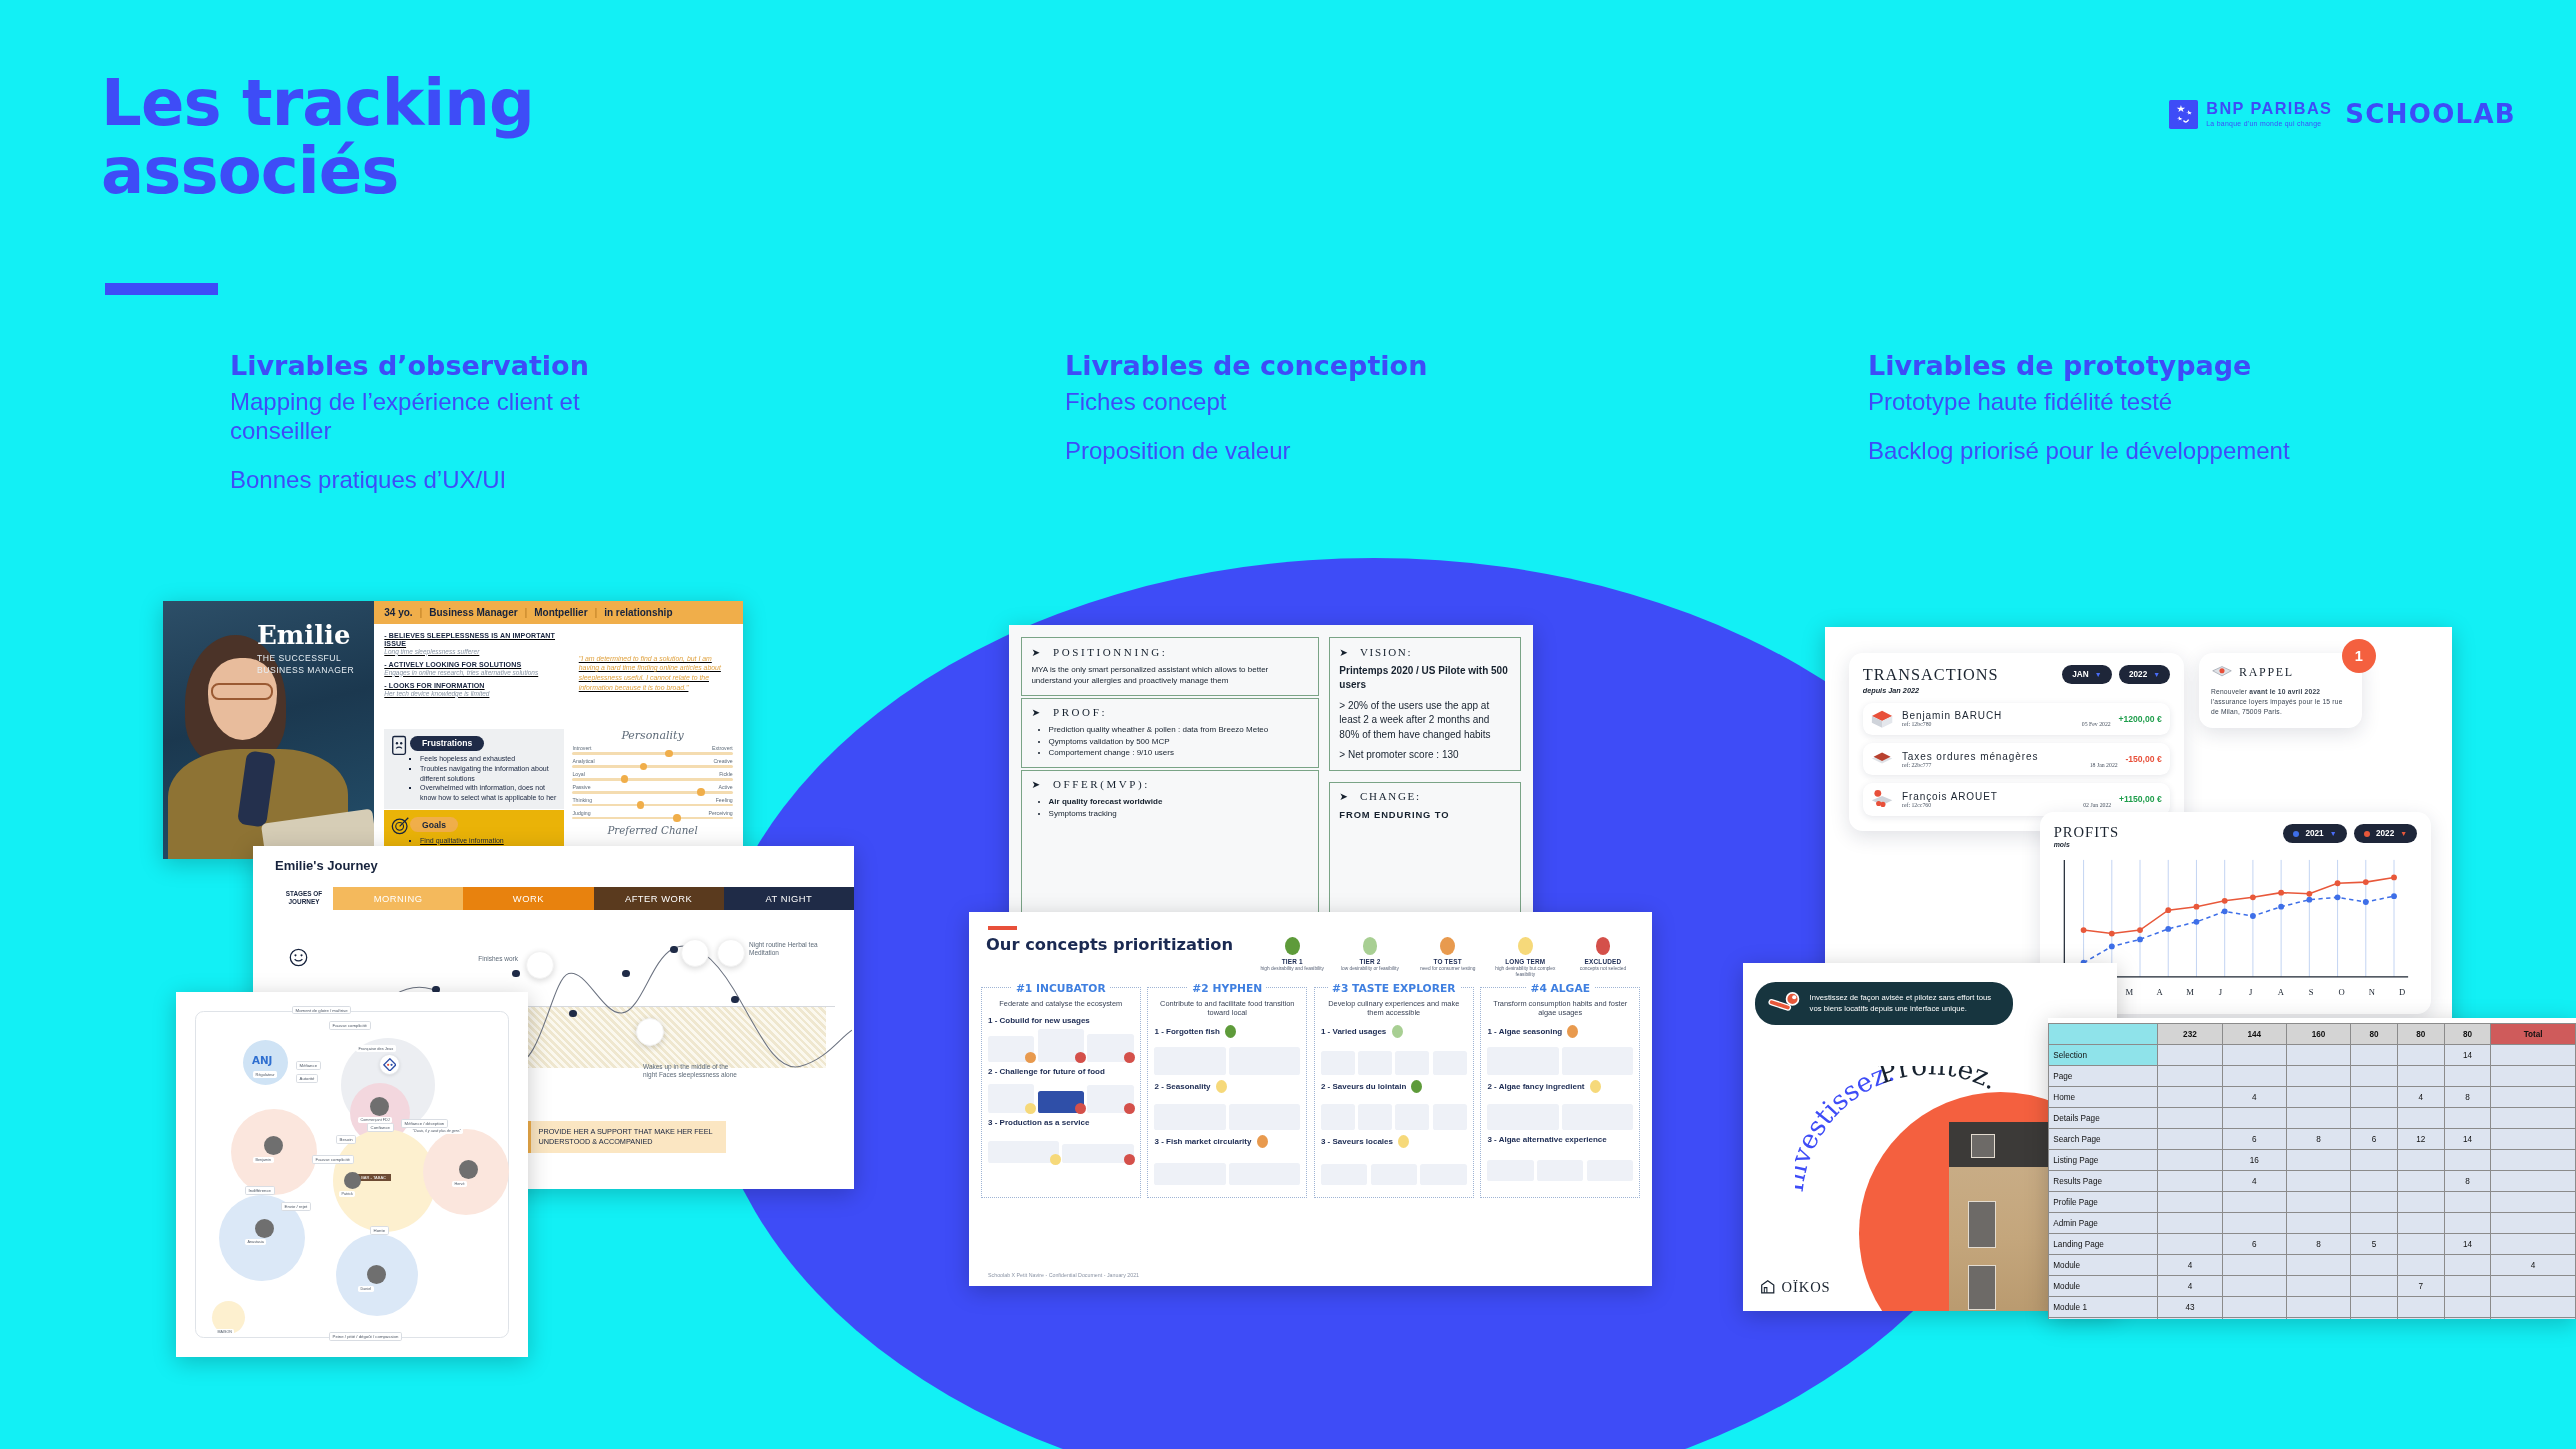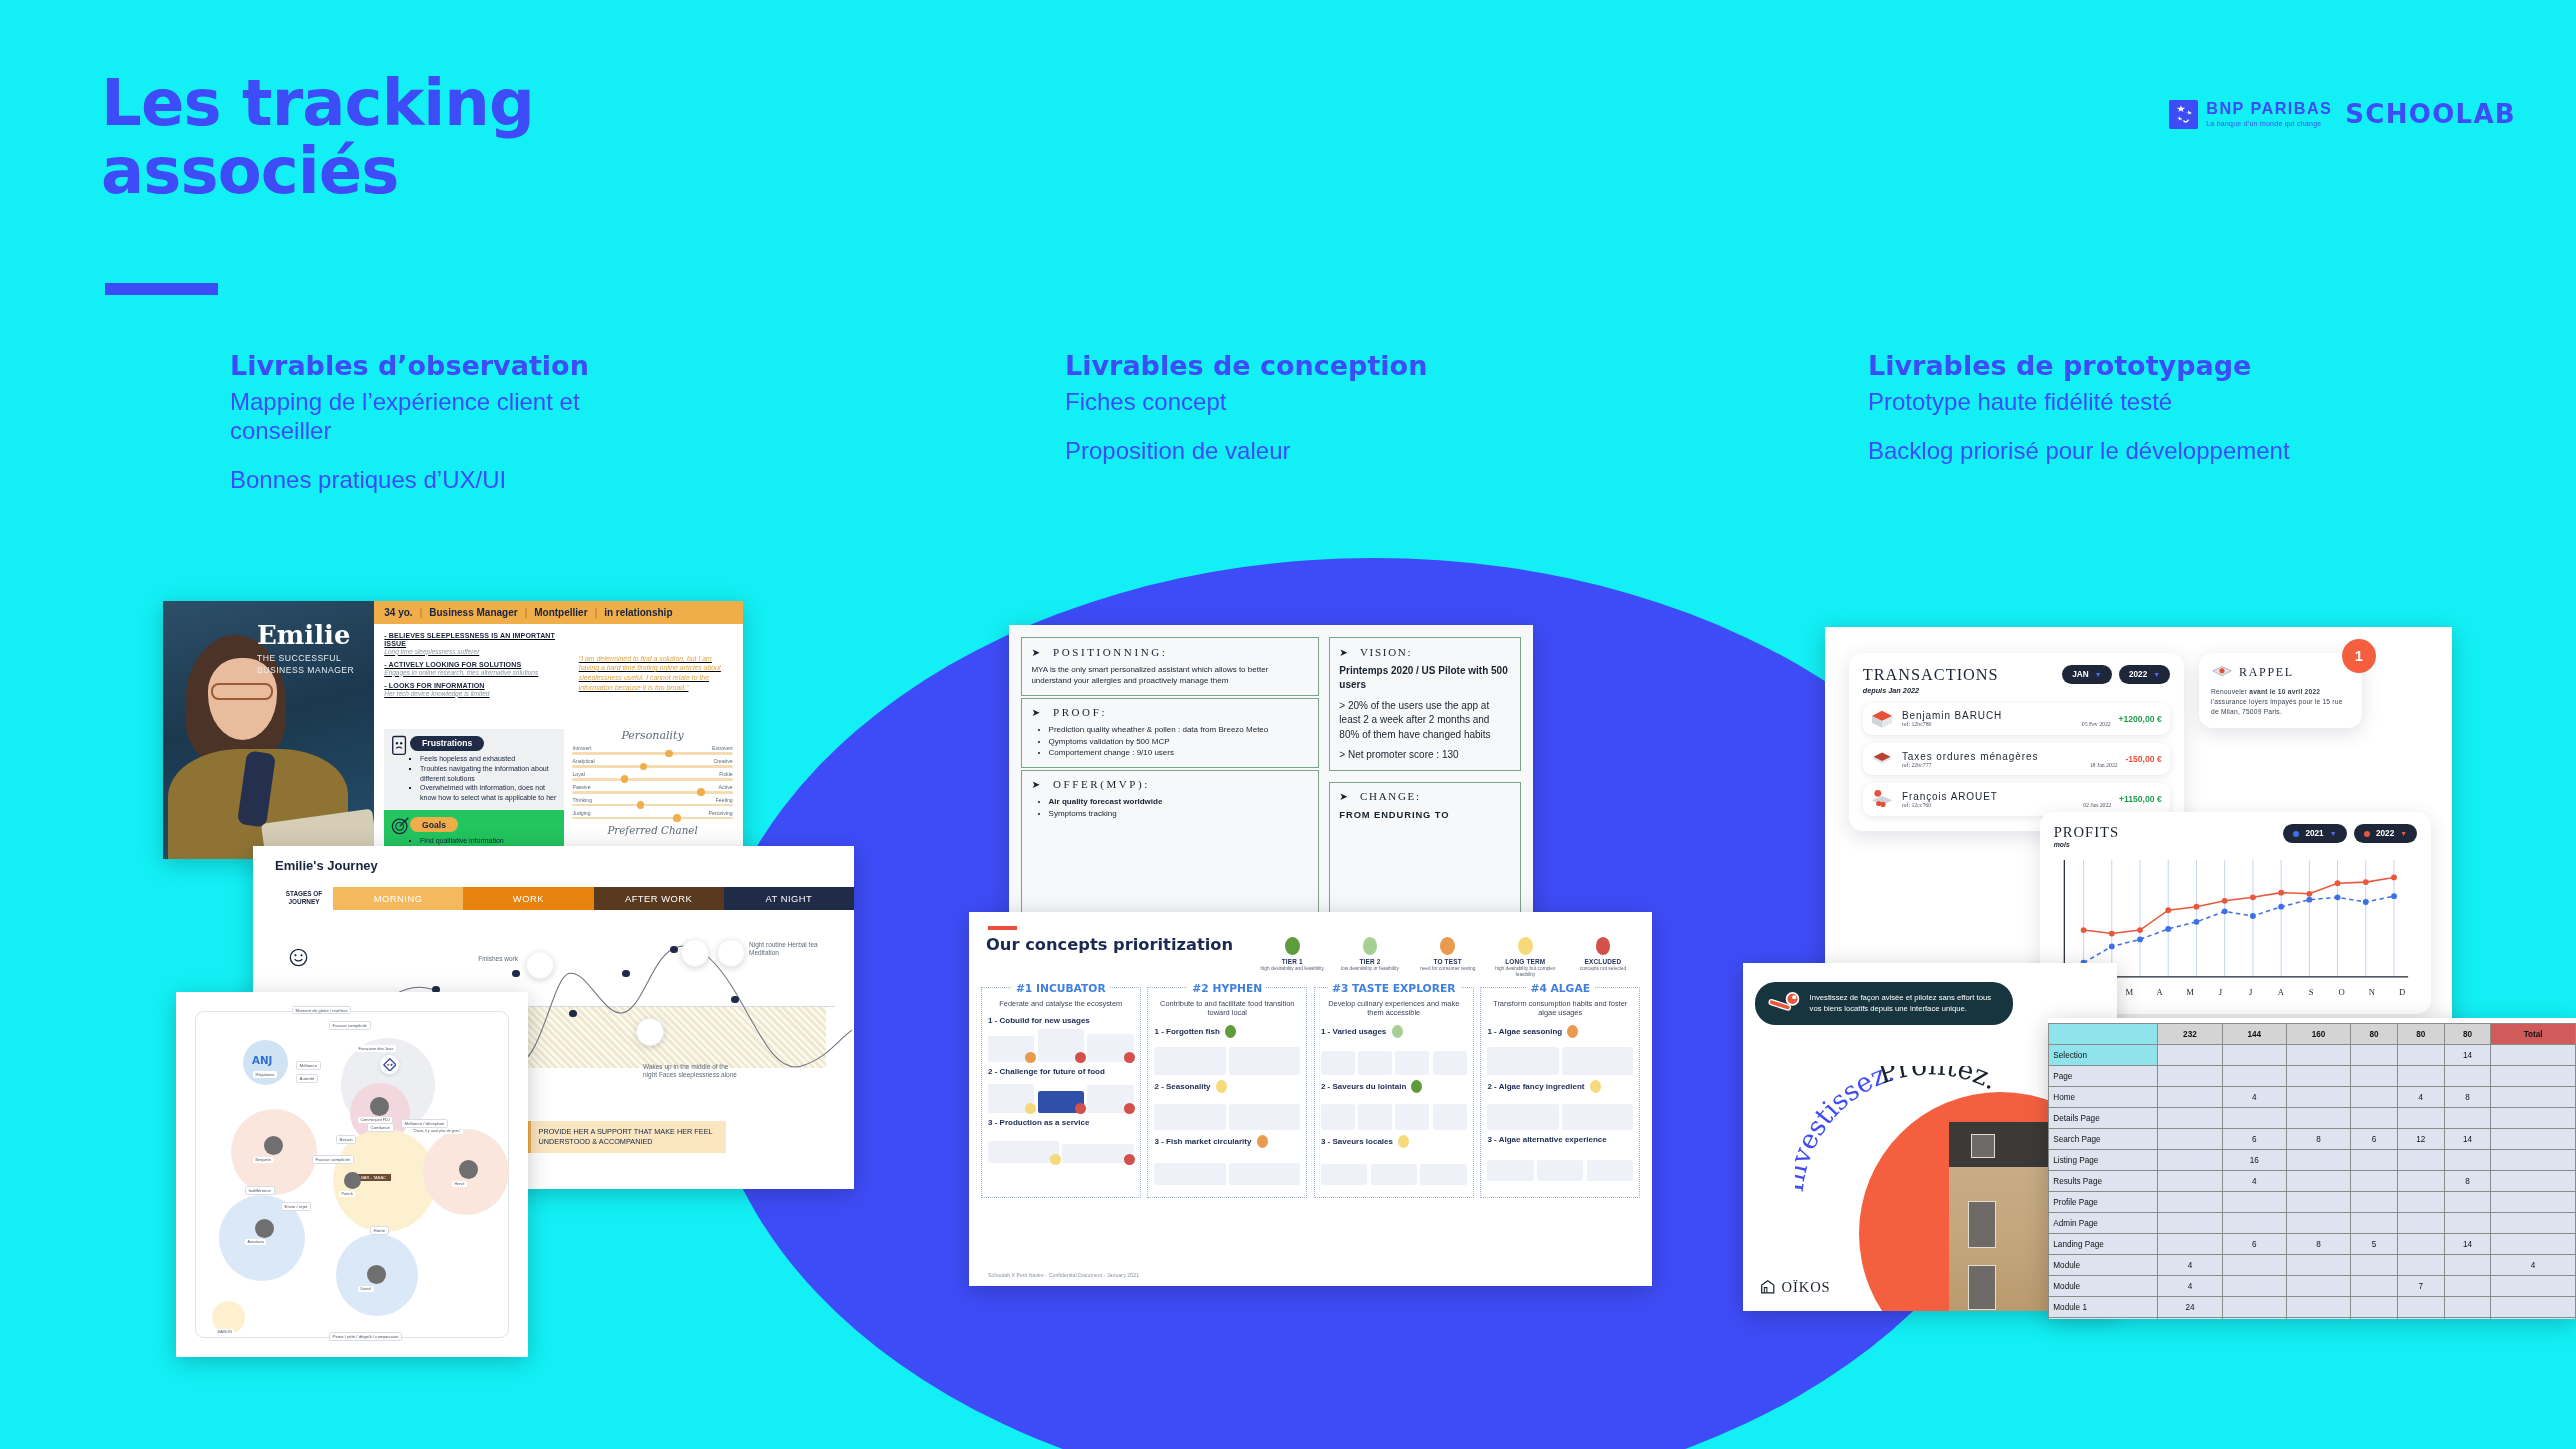--- a/index.html
+++ b/index.html
@@ -281,21 +281,21 @@
               <path d="M6 17 q3.5 -3 7 0" stroke="#17233d" stroke-width="1.4" fill="none"></path>
             </svg>
             <span class="pill">Frustrations</span>
           </div>
           <ul class="fl">
             <li>Feels hopeless and exhausted</li>
             <li>Troubles navigating the information about different solutions</li>
             <li>Overwhelmed with information, does not know how to select what is applicable to her</li>
           </ul>
         </div>
-        <div class="frust" style="margin-top:1px;background:#22c55e;">
+        <div class="frust" style="margin-top:1px;background:#eab308;text-decoration:underline;">
           <div style="position:relative;">
             <svg width="19" height="19" style="position:absolute;left:1.7px;top:0" viewBox="0 0 22 22">
               <circle cx="10" cy="12" r="8.5" fill="none" stroke="#17233d" stroke-width="1.5"></circle>
               <circle cx="10" cy="12" r="4.5" fill="none" stroke="#17233d" stroke-width="1.3"></circle>
               <path d="M10 12 L20 2" stroke="#17233d" stroke-width="1.5"></path>
             </svg>
             <span class="pill goal">Goals</span>
           </div>
           <ul class="fl">
             <li>Find qualitative information</li>
@@ -1016,21 +1016,21 @@
           <td>4</td>
           <td></td>
           <td></td>
           <td></td>
           <td>7</td>
           <td></td>
           <td></td>
         </tr>
         <tr>
           <td class="lbl">Module 1</td>
-          <td>24</td>
+          <td>43</td>
           <td></td>
           <td></td>
           <td></td>
           <td></td>
           <td></td>
           <td></td>
         </tr>
         <tr>
           <td class="lbl"></td>
           <td></td>

